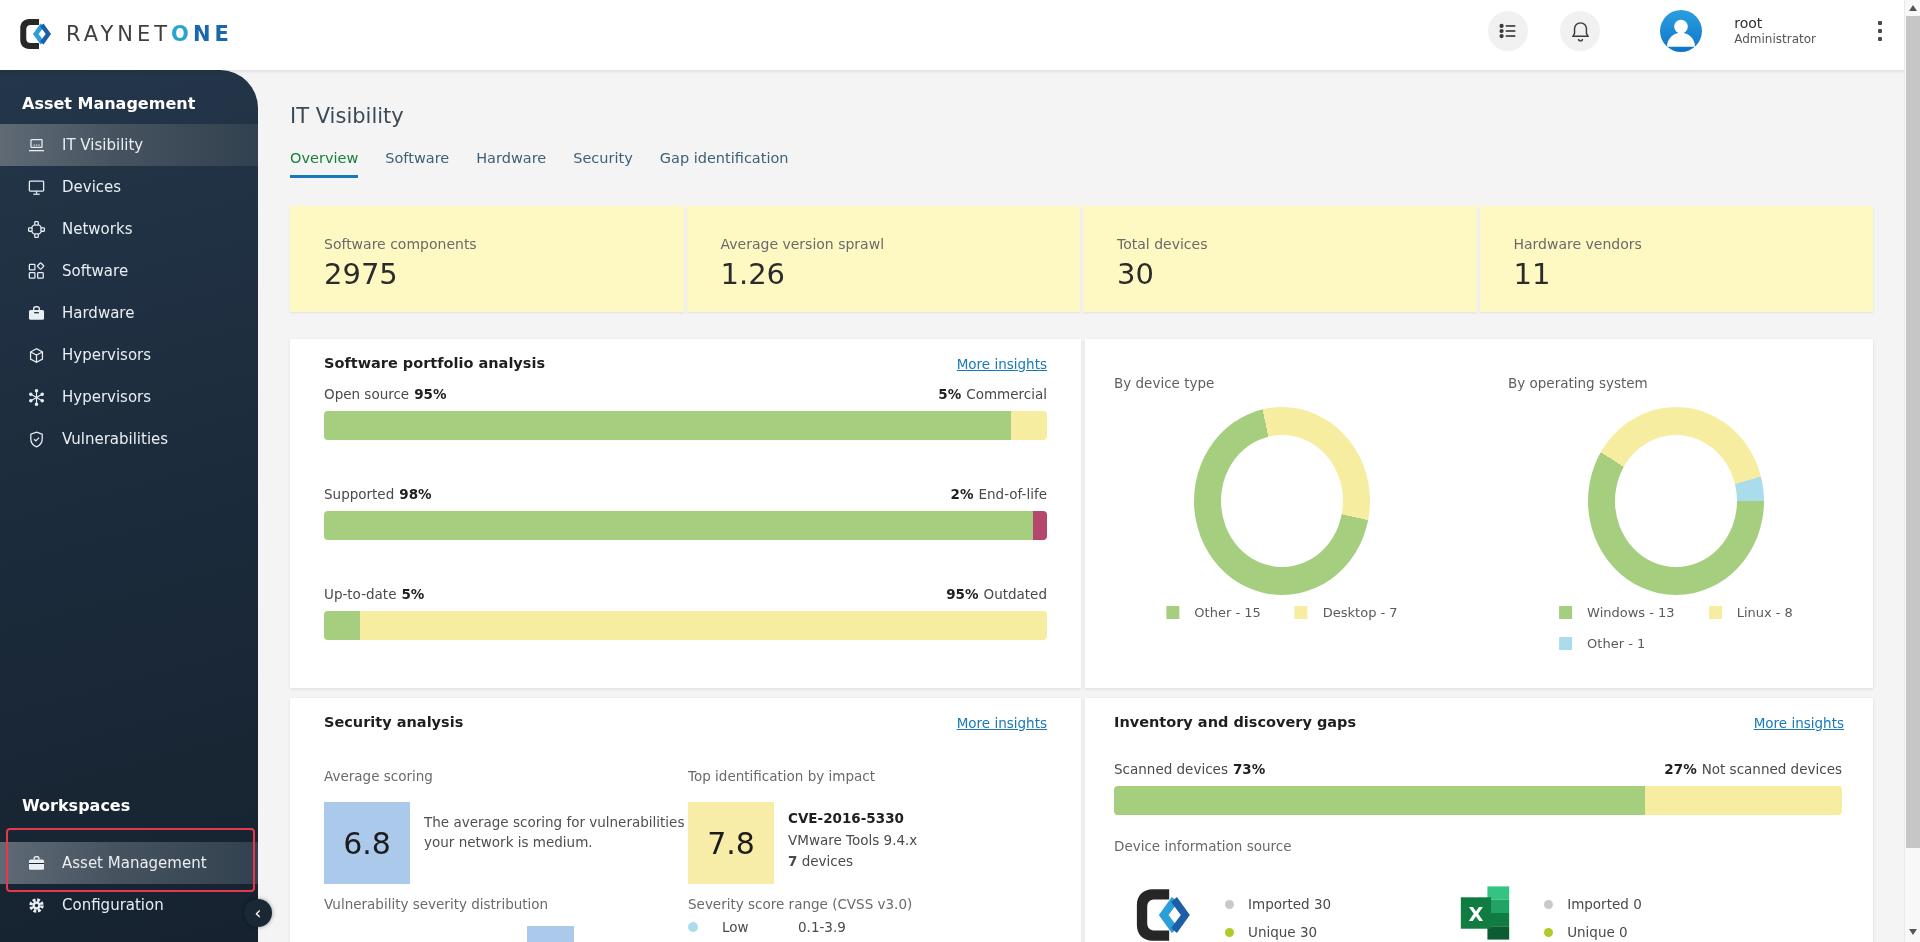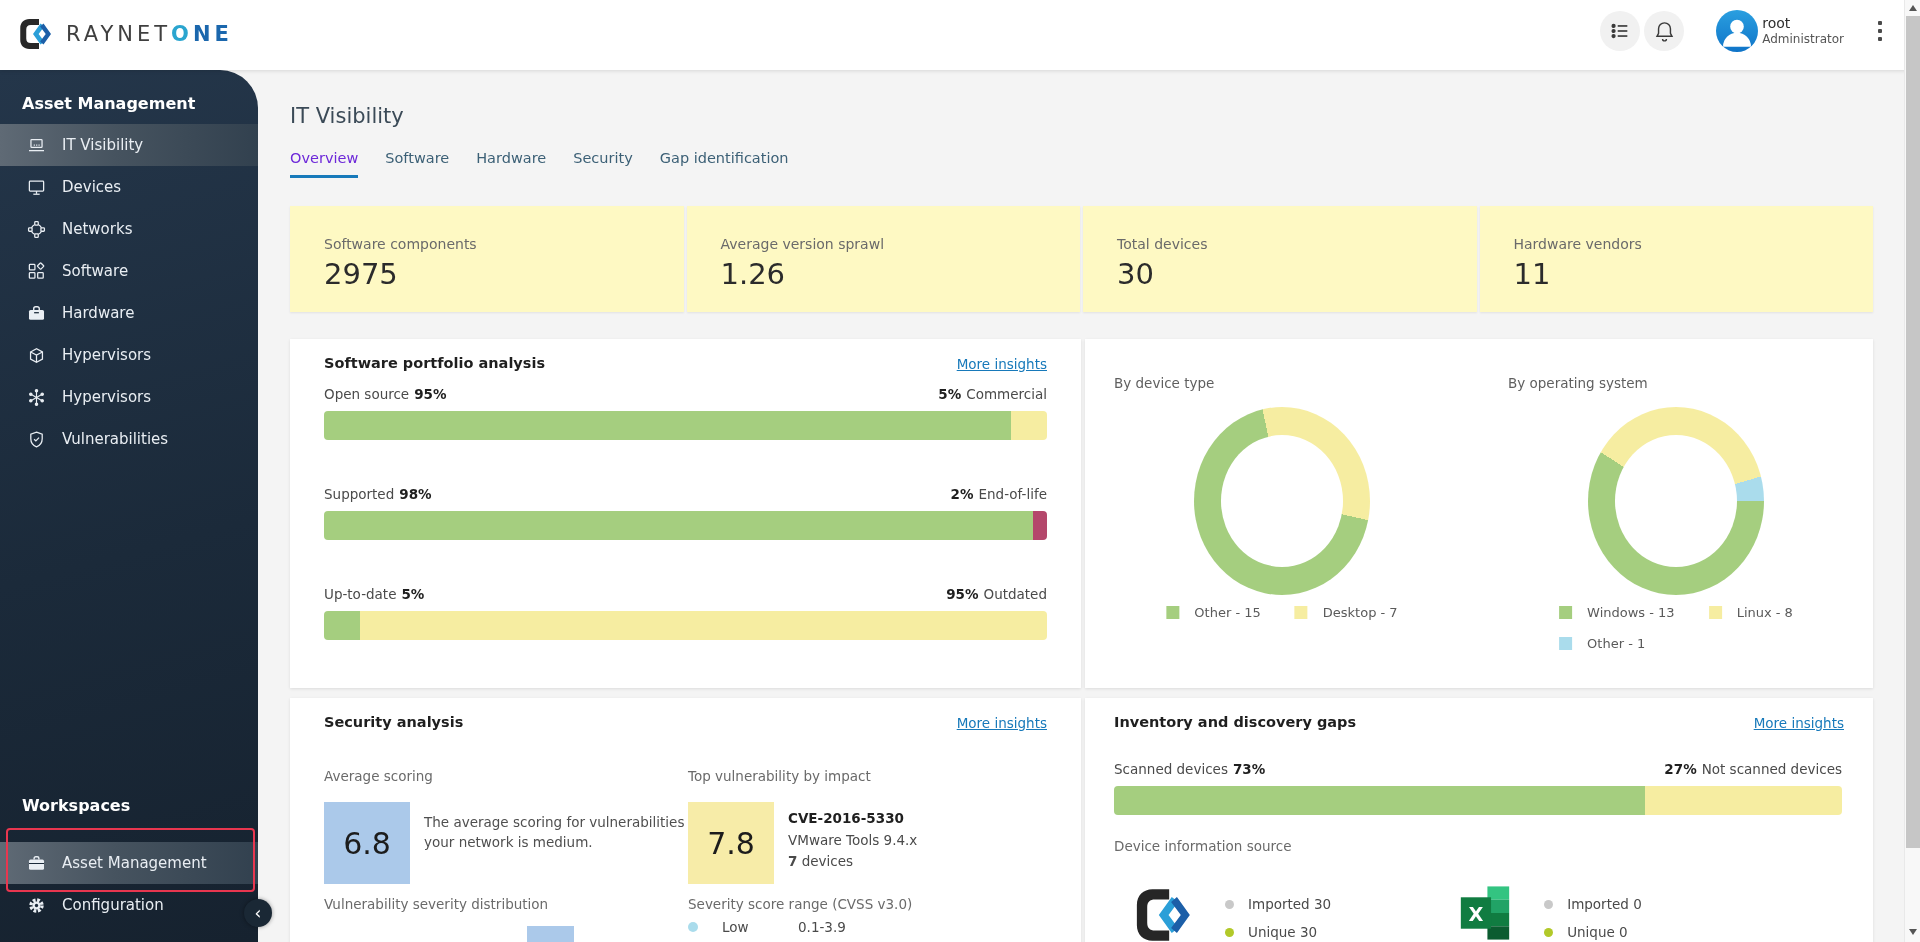--- a/index.html
+++ b/index.html
@@ -5,21 +5,21 @@
   * { margin:0; padding:0; box-sizing:border-box; }
   html,body { width:1920px; height:942px; overflow:hidden; }
   body { font-family:"DejaVu Sans","Liberation Sans",sans-serif; background:#f4f4f4; position:relative; color:#333; }
 
   
   .header { position:absolute; left:0; top:0; width:1920px; height:70px; background:#fff; box-shadow:0 1px 4px rgba(0,0,0,.12); z-index:5; }
   .logo { position:absolute; left:18px; top:16px; display:flex; align-items:center; gap:12px; }
   .logo-text { font-size:21px; letter-spacing:4px; color:#3f3f3f; font-weight:400; }
   .logo-text .one-o { color:#2aa5cf; font-weight:bold; }
   .logo-text .one-ne { color:#1b67ad; font-weight:bold;text-align:right; }
-  .header-right { position:absolute; right:34px; top:0; height:62px; display:flex; align-items:center; gap:4px; }
+  .header-right { position:absolute; right:34px; top:0; height:62px; display:flex; align-items:center; gap:32px; }
   .round-btn { width:40px; height:40px; border-radius:50%; background:#f1f1f1; display:flex; align-items:center; justify-content:center; cursor:pointer; }
   .avatar { width:42px; height:42px; border-radius:50%; background:linear-gradient(180deg,#2a9fe0,#0f74c8); display:flex; align-items:center; justify-content:center; overflow:hidden; margin-left:28px; }
   .user-block { line-height:1.25; margin-right:26px; }
   .user-name { font-size:14px; color:#2f2f2f; }
   .user-role { font-size:12px; color:#555; }
   .kebab { display:flex; flex-direction:column; gap:4px; cursor:pointer; padding:4px; }
   .kebab span { width:4px; height:4px; background:#4a4a4a; border-radius:1px; }
 
   
   .scrollbar { position:absolute; right:0; top:0; width:16px; height:942px; background:#f8f8f8; border-left:1px solid #e9e9e9; z-index:9; }
@@ -37,21 +37,21 @@
   .ws-title { top:726px; }
   .ws-items { position:absolute; left:0; top:772px; width:100%; }
   .annotation-box { position:absolute; left:6px; top:758px; width:249px; height:64px; border:2px solid; border-radius:4px; z-index:6; pointer-events:none; }
   .collapse-btn { position:absolute; left:244px; top:829px; width:28px; height:28px; border-radius:50%; background:#1a2835; color:#fff; display:flex; align-items:center; justify-content:center; font-size:17px; cursor:pointer; z-index:7; box-shadow:0 0 4px rgba(0,0,0,.4); }
 
   
   .main { position:absolute; left:258px; top:70px; right:16px; bottom:0; }
   .page-title { position:absolute; left:32px; top:34px; font-size:21px; color:#3b4a57; }
   .tabs { position:absolute; left:32px; top:80px; display:flex; gap:27px; }
   .tab { font-size:14.5px; color:#3c6076; padding-bottom:9px; cursor:pointer; }
-  .tab.active { color:#6d28d9; border-bottom:3px solid #1779ba; }
+  .tab.active { color:#15803d; border-bottom:3px solid #1779ba; }
 
   .stat-row { position:absolute; left:32px; top:136px; width:1583px; height:106px; display:grid; grid-template-columns:1fr 1fr 1fr 1fr; gap:3px; }
   .stat-card { background:#fef9c3; box-shadow:0 1px 2px rgba(0,0,0,.08); padding:30px 0 0 34px; }
   .stat-label { font-size:14px; color:#6a6a6a; }
   .stat-value { font-size:29px; color:#2b2b2b; margin-top:5px; }
 
   .panel { position:absolute; background:#fff; box-shadow:0 1px 3px rgba(0,0,0,.1); }
   .panel-title { position:absolute; left:34px; top:16px; font-size:14.5px; font-weight:bold; color:#1f1f1f; }
   .more-link { position:absolute; right:34px; top:17px; font-size:13.5px; color:#1779ba; text-decoration:underline; cursor:pointer; }
 
@@ -358,21 +358,21 @@
   <div class="panel panel-security">
     <div class="panel-title">Security analysis</div>
     <a class="more-link">More insights</a>
 
     <div class="sub-label" style="left:34px; top:70px;">Average scoring</div>
     <div class="score-box" style="left: 34px; top: 104px; background: rgb(171, 201, 234);">
         <span>6.8</span>
       </div>
     <div class="score-desc">The average scoring for vulnerabilities found in your network is medium.</div>
 
-    <div class="sub-label" style="left:398px; top:70px;">Top vulnerability by impact</div>
+    <div class="sub-label" style="left:398px; top:70px;">Top identification by impact</div>
     <div class="score-box" style="left: 398px; top: 104px; background: rgb(247, 236, 168);">
         <span>7.8</span>
       </div>
     <div class="cve-block">
       <div class="cve-id">CVE-2016-5330</div>
       <div>VMware Tools 9.4.x</div>
       <div><b>7</b><span> devices</span></div>
     </div>
 
     <div class="sub-label" style="left:34px; top:198px;">Vulnerability severity distribution</div>

